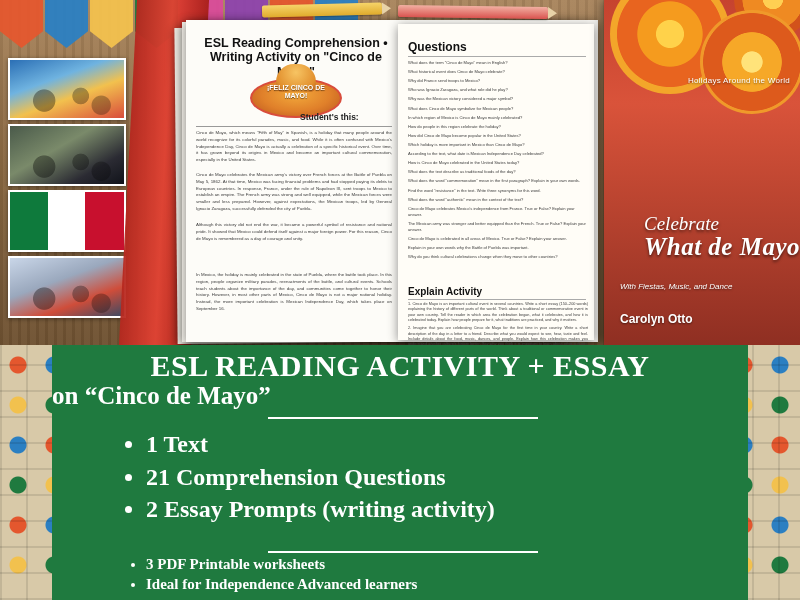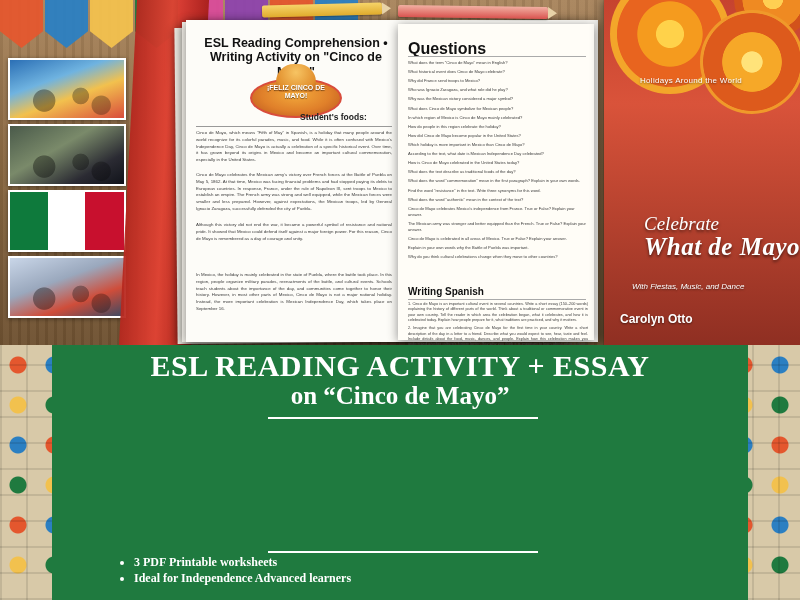--- a/index.html
+++ b/index.html
@@ -134,21 +134,21 @@
     position: absolute; left: 196px; width: 196px;
     font-size: 4.4px; line-height: 1.55; color: #3a3a3a; text-align: justify;
   }
   #para1 { top: 130px; }
   #para2 { top: 172px; }
   #para3 { top: 222px; }
   #para4 { top: 272px; }
 
   
   #q-title {
-    position: absolute; left: 408px; top: 40px; font-size: 16px; font-weight: bold; color: #111;
+    position: absolute; left: 408px; top: 40px; font-size: 12px; font-weight: bold; color: #111;
   }
   #q-rule { position: absolute; left: 408px; top: 56px; width: 178px; height: 1px; background: #aaa; }
   #q-list {
     position: absolute; left: 408px; top: 60px; width: 180px;
     font-size: 4.1px; line-height: 1.45; color: #3c3c3c;
   }
   #q-list div { margin-bottom: 3.2px; }
 
   #w-title {
     position: absolute; left: 408px; top: 286px; font-size: 10px; font-weight: bold; color:#111;
@@ -184,33 +184,32 @@
   .book .flower {
     position: absolute; border-radius: 50%;
   }
   .book .f1 { left: 6px; top: -26px; width: 120px; height: 120px;
     background: radial-gradient(circle, #ffd24a 0 16%, #f59b1e 17% 38%, #e8641f 39% 62%, #f3a62a 63% 100%); }
   .book .f2 { left: 96px; top: 10px; width: 104px; height: 104px;
     background: radial-gradient(circle, #ffe37a 0 14%, #f6a828 15% 40%, #dd5a1c 41% 66%, #f0992a 67% 100%); }
   .book .f3 { left: 130px; top: -40px; width: 78px; height: 78px;
     background: radial-gradient(circle, #ffcf52 0 18%, #ef8a22 19% 55%, #d2521b 56% 100%); }
   .book-sub {
-    position: absolute; right: 10px; top: 76px; width: 150px; text-align: left;
+    position: absolute; right: 10px; top: 76px; width: 150px; text-align: right;
     color: #ffffff; font-size: 8px; letter-spacing: .3px; text-shadow: 0 1px 2px rgba(0,0,0,.5);
   }
   .book-title {
     position: absolute; left: 14px; top: 214px; width: 180px;
     color: #fff; font-family: "Liberation Serif", serif; font-size: 19px; font-style: italic;
     text-shadow: 0 2px 3px rgba(0,0,0,.55); line-height: 1.05; margin-left: 26px;
   }
   .book-title .big { display: block; font-size: 25px; font-weight: bold; letter-spacing: .5px; }
   .book-tag {
     position: absolute; left: 16px; top: 282px; color: #fff; font-size: 8px; font-style: italic;
     text-shadow: 0 1px 2px rgba(0,0,0,.5);
-    margin-left: 12px;
   }
   .book-author {
     position: absolute; left: 16px; top: 312px; color: #fff; font-size: 12px; font-weight: bold;
     text-shadow: 0 1px 2px rgba(0,0,0,.5);
   }
 
   
   .bottom {
     position: absolute; left: 0; top: 345px; width: 800px; height: 255px;
     background: #1f7a3f;
@@ -242,41 +241,41 @@
     position: absolute; left: 52px; top: 0; width: 696px; height: 255px;
     background: #1f7a3f;
   }
 
   .headline {
     position: absolute; left: 0; top: 6px; width: 696px; text-align: center;
     color: #fff; font-family: "Liberation Serif", serif; font-weight: bold;
     font-size: 30px; letter-spacing: .5px; line-height: 1;
   }
   .headline2 {
-    position: absolute; left: 0; top: 38px; width: 696px; text-align: center;
+    position: absolute; left: 0; top: 38px; width: 696px; 
     color: #fff; font-family: "Liberation Serif", serif; font-weight: bold;
     font-size: 25px; line-height: 1;
   }
   .hr-top {
     position: absolute; left: 216px; top: 72px; width: 270px; height: 2px; background: #fff;
   }
   .bullets {
     position: absolute; left: 66px; top: 84px; width: 600px;
     color: #fff; font-family: "Liberation Serif", serif; font-weight: bold;
     font-size: 24px; line-height: 1.28;
     margin: 0; padding-left: 28px;
   }
   .bullets li { margin: 0 0 2px 0; }
   .hr-bot {
     position: absolute; left: 216px; top: 206px; width: 270px; height: 2px; background: #fff;
   }
   .subbullets {
-    position: absolute; left: 54px; top: 210px; width: 620px;
+    position: absolute; left: 66px; top: 210px; width: 620px;
     color: #fff; font-family: "Liberation Serif", serif; font-weight: bold;
-    font-size: 12px; line-height: 1.3; margin: 0; padding-left: 28px;
+    font-size: 15px; line-height: 1.3; margin: 0; padding-left: 28px;
   }
 </style>
 </head>
 <body>
 
 <div id="stage">
 
   <div class="top-band">
     <div class="wood"></div>
 
@@ -318,21 +317,21 @@
     <div class="sheet" id="sheet-right"></div>
 
     <div class="sheet-title" id="main-title">ESL Reading Comprehension • Writing Activity on "Cinco de Mayo"</div>
 
     <div class="badge">
       <div class="brim"></div>
       <div class="crown"></div>
       <div class="txt">¡FELIZ CINCO DE MAYO!</div>
     </div>
 
-    <div class="student-name">Student's foods:</div>
+    <div class="student-name">Student's this:</div>
     <div class="student-rule"></div>
 
     <div class="body-col" id="para1">Cinco de Mayo, which means "Fifth of May" in Spanish, is a holiday that many people around the world recognize for its colorful parades, music, and food. While it is often confused with Mexico's Independence Day, Cinco de Mayo is actually a celebration of a specific historical event. Over time, it has grown beyond its origins in Mexico and become an important cultural commemoration, especially in the United States.</div>
     <div class="body-col" id="para2">Cinco de Mayo celebrates the Mexican army's victory over French forces at the Battle of Puebla on May 5, 1862. At that time, Mexico was facing financial problems and had stopped paying its debts to European countries. In response, France, under the rule of Napoleon III, sent troops to Mexico to establish an empire. The French army was strong and well equipped, while the Mexican forces were smaller and less prepared. However, against expectations, the Mexican troops, led by General Ignacio Zaragoza, successfully defended the city of Puebla.</div>
     <div class="body-col" id="para3">Although this victory did not end the war, it became a powerful symbol of resistance and national pride. It showed that Mexico could defend itself against a major foreign power. For this reason, Cinco de Mayo is remembered as a day of courage and unity.</div>
     <div class="body-col" id="para4">In Mexico, the holiday is mainly celebrated in the state of Puebla, where the battle took place. In this region, people organize military parades, reenactments of the battle, and cultural events. Schools teach students about the importance of the day, and communities come together to honor their history. However, in most other parts of Mexico, Cinco de Mayo is not a major national holiday. Instead, the more important celebration is Mexican Independence Day, which takes place on September 16.</div>
 
     <div id="q-title">Questions</div>
     <div id="q-rule"></div>
     <div id="q-list">
@@ -352,21 +351,21 @@
       <div>What does the word "commemoration" mean in the first paragraph? Explain in your own words.</div>
       <div>Find the word "resistance" in the text. Write three synonyms for this word.</div>
       <div>What does the word "authentic" mean in the context of the text?</div>
       <div>Cinco de Mayo celebrates Mexico's independence from France. True or False? Explain your answer.</div>
       <div>The Mexican army was stronger and better equipped than the French. True or False? Explain your answer.</div>
       <div>Cinco de Mayo is celebrated in all areas of Mexico. True or False? Explain your answer.</div>
       <div>Explain in your own words why the Battle of Puebla was important.</div>
       <div>Why do you think cultural celebrations change when they move to other countries?</div>
     </div>
 
-    <div id="w-title">Writing Spanish</div>
+    <div id="w-title">Explain Activity</div>
     <div id="w-rule"></div>
     <div id="w-body">
       <p>1. Cinco de Mayo is an important cultural event in several countries. Write a short essay (150–200 words) explaining the history of different parts of the world. Think about a traditional or commemorative event in your own country. Tell the reader in which area the celebration began, what it celebrates, and how it is celebrated today. Explain how people prepare for it, what traditions are practiced, and why it matters.</p>
       <p>2. Imagine that you are celebrating Cinco de Mayo for the first time in your country. Write a short description of the day in a letter to a friend. Describe what you would expect to see, hear, taste and feel. Include details about the food, music, dances, and people. Explain how this celebration makes you understand another culture's history better. Say why you think it is important to learn about other cultures, and what you learned from this experience.</p>
     </div>
 
     <div class="pencil" id="pencil1">
         <div class="tip"></div>
       </div>
     <div class="pencil" id="pencil2">
@@ -389,20 +388,25 @@
 
   <div class="bottom">
     <div class="mosaic" id="mosaic-left"></div>
     <div class="mosaic" id="mosaic-right"></div>
 
     <div class="green-panel">
       <div class="headline">ESL READING ACTIVITY + ESSAY</div>
       <div class="headline2">on “Cinco de Mayo”</div>
       <div class="hr-top"></div>
 
+      <ul class="bullets">
+        <li>1 Text</li>
+        <li>21 Comprehension Questions</li>
+        <li>2 Essay Prompts (writing activity)</li>
+      </ul>
 
       <div class="hr-bot"></div>
 
       <ul class="subbullets">
         <li>3 PDF Printable worksheets</li>
         <li>Ideal for Independence Advanced learners</li>
       </ul>
     </div>
   </div>
 

